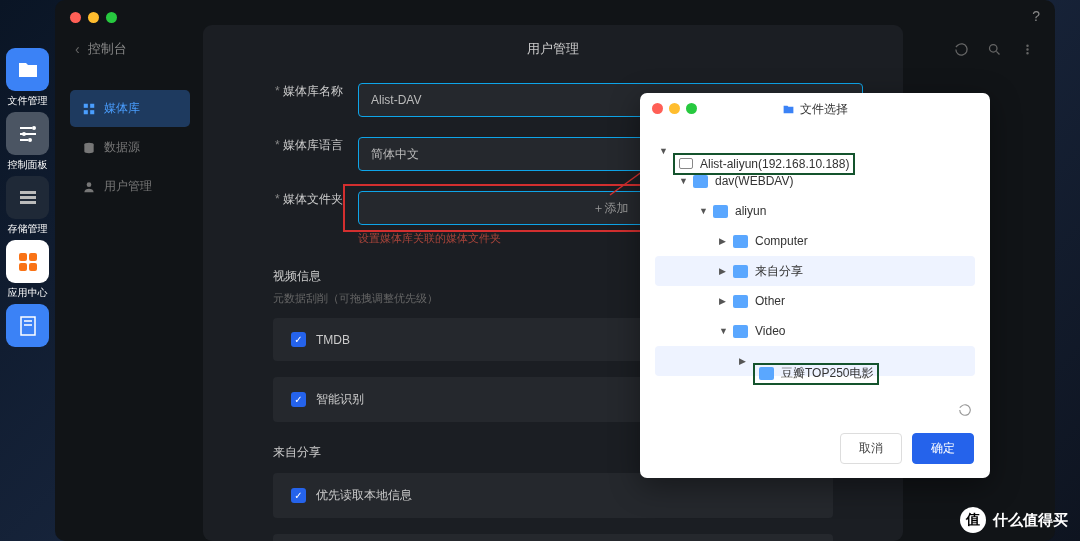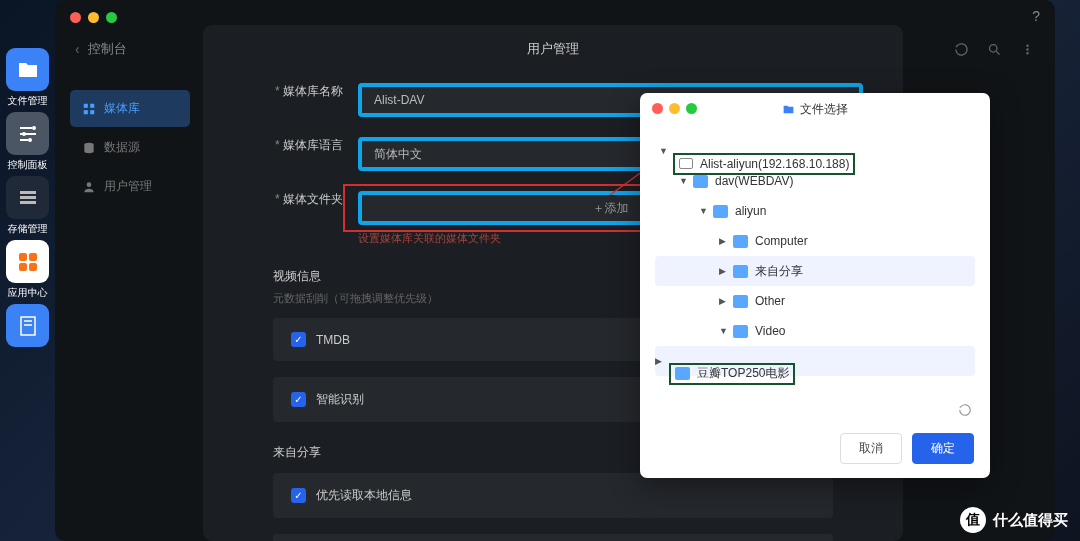--- a/index.html
+++ b/index.html
@@ -29,21 +29,21 @@
     .side-item svg { width: 14px; height: 14px; }
     
     .header-icons { position: absolute; top: 42px; right: 20px; display: flex; gap: 18px; color: #666; }
     .header-icons svg { width: 15px; height: 15px; }
     
     .modal { position: absolute; left: 148px; top: 25px; width: 700px; height: 516px; background: #1b1e23; border-radius: 9px; }
     .modal-title { text-align: center; color: #ccc; font-size: 13px; padding: 15px 0 25px; }
     .form-row { display: flex; align-items: flex-start; padding: 0 40px; margin-bottom: 20px; }
     .form-label { width: 115px; text-align: right; color: #ccc; font-size: 12px; padding-right: 15px; }
     .form-label::before { content: "* "; color: #888; }
-    .form-input { flex: 1; height: 34px; background: #25282d; border: 4px solid #0ea5e9; border-radius: 4px; color: #bbb; font-size: 12px; padding: 0 12px; display: flex; align-items: center; }
+    .form-input { flex: 1; height: 34px; background: #25282d; border: 1px solid #0ea5e9; border-radius: 4px; color: #bbb; font-size: 12px; padding: 0 12px; display: flex; align-items: center; }
     .form-select::after { content: "›"; margin-left: auto; color: #777; transform: rotate(90deg); font-size:14px; }
     .add-btn { justify-content: center; color: #999; }
     .red-box { border: 2px solid #d32f2f !important; }
     .helper-text { color: #a8443a; font-size: 11px; margin-left: 155px; margin-top: -14px; margin-bottom: 12px; }
     
     .section-head { color: #ccc; font-size: 12px; margin: 22px 0 6px 70px; }
     .section-sub { color: #666; font-size: 11px; margin: 0 0 12px 70px; }
     .check-row { display: flex; align-items: center; margin: 0 70px 16px; padding: 14px 18px; background: #25282d; border-radius: 4px; }
     .chk { width: 15px; height: 15px; background: #2563eb; border-radius: 3px; margin-right: 10px; display:flex; align-items:center; justify-content:center; color:#fff; font-size:10px; }
     .chk-label { color: #ccc; font-size: 12px; }
@@ -53,21 +53,21 @@
     .picker-title { text-align: center; padding: 8px 0; font-size: 12px; color: #333; display:flex; align-items:center; justify-content:center; gap:5px; }
     .picker-title svg { width:13px; height:13px; fill:#3b82f6; }
     .tree { padding: 10px 15px 0; }
     .tree-row { display: flex; align-items: center; height: 30px; font-size: 12px; color: #333; border-radius:4px; }
     .tree-row.sel { background: #eef3ff; }
     .tree-caret { width: 10px; margin-right: 4px; color: #555; font-size: 9px; }
     .tree-caret.open::before { content: "▼"; }
     .tree-caret.closed::before { content: "▶"; }
     .folder-ic { width: 15px; height: 13px; background: #5aa7ff; border-radius: 2px; margin-right: 7px; }
     .server-ic { width: 14px; height: 11px; border: 1px solid #888; border-radius: 2px; margin-right: 7px; }
-    .tree-row.d0 { padding-left: 4px; } .tree-row.d1 { padding-left: 24px; } .tree-row.d2 { padding-left: 44px; } .tree-row.d3 { padding-left: 64px; } .tree-row.d4 { }
+    .tree-row.d0 { padding-left: 4px; } .tree-row.d1 { padding-left: 24px; } .tree-row.d2 { padding-left: 44px; } .tree-row.d3 { padding-left: 64px; } .tree-row.d4 { padding-left: 84px; }
     .red-box2 { border: 2px solid #14532d; padding:0 4px;margin-top:25px; }
     .refresh-ic { position:absolute; right:18px; top: 310px; color:#999; }
     .picker-btns { position: absolute; bottom: 14px; right: 16px; display: flex; gap: 10px; }
     .btn { padding: 6px 18px; border-radius: 4px; font-size: 12px; border: 1px solid #ddd; background: #fff; color: #444; }
     .btn-primary { background: #2563eb; border-color: #2563eb; color: #fff; }
     
     .arrow-svg { position: absolute; pointer-events: none; }
     
     .watermark { position: absolute; bottom: 8px; right: 12px; display: flex; align-items: center; gap: 7px; color: #fff; font-size: 15px; font-weight:600; }
     .wm-circle { width: 26px; height: 26px; border-radius: 50%; background: #fff; color: #000; display:flex; align-items:center; justify-content:center; font-weight:700; font-size:14px; }

